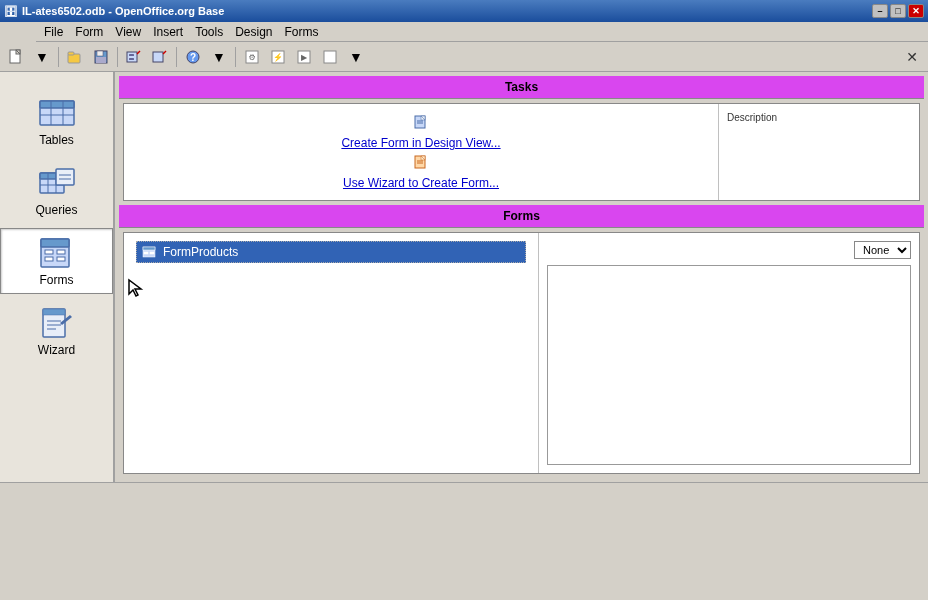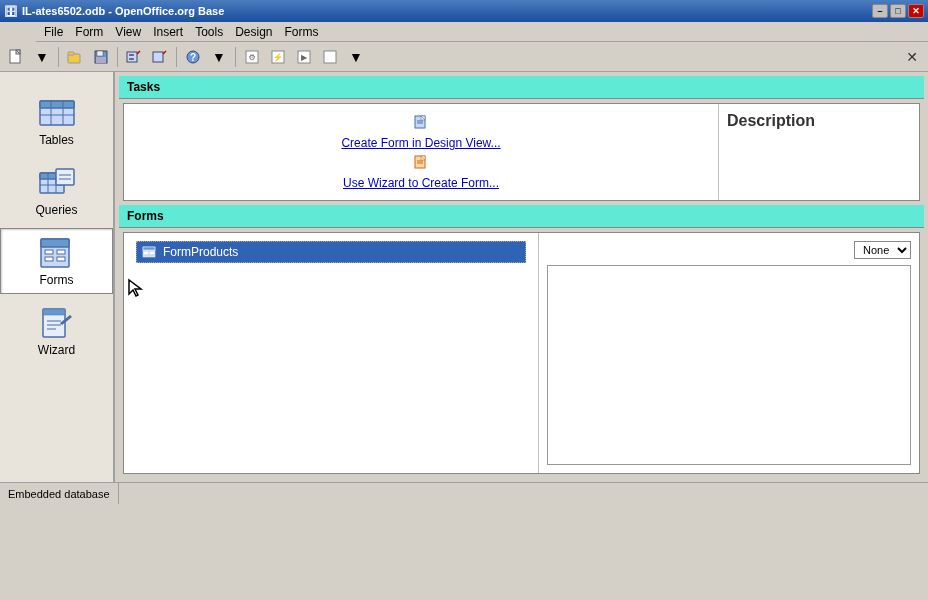--- a/index.html
+++ b/index.html
@@ -116,26 +116,27 @@
     
     .right-panel {
       flex: 1;
       display: flex;
       flex-direction: column;
       background: #d4d0c8;
     }
 
     
     .section-header {
-      background: #5eead4;
+      background: #d946ef;
       padding: 4px 8px;
       font-size: 12px;
       font-weight: bold;
       color: #000;
       border-bottom: 1px solid #888;
+      text-align: center;
     }
 
     .tasks-section {
       display: flex;
       background: #fff;
       border: 1px solid #888;
       margin: 4px;
       margin-bottom: 0;
     }
     .tasks-list {
@@ -155,22 +156,22 @@
       flex-direction: column;
     }
     .task-icon {
       width: 16px; height: 16px;
       display: flex; align-items: center; justify-content: center;
       font-size: 12px;
     }
     .description-panel {
       width: 200px;
       padding: 8px;
-      font-size: 16px;
-      font-weight: bold;
+      font-size: 10px;
+      font-weight: normal;
       color: #333;
     }
 
     
     .forms-section {
       display: flex;
       background: #fff;
       border: 1px solid #888;
       margin: 4px;
       flex: 1;
@@ -484,19 +485,16 @@
   </div>
 </div>
 
 <div style="position: fixed; left: 127px; top: 278px; pointer-events: none; z-index: 999;">
   <svg width="20" height="20" viewBox="0 0 20 20">
     <polygon points="2,2 2,16 6,12 9,18 11,17 8,11 14,11" fill="white" stroke="black" stroke-width="1.5"></polygon>
   </svg>
 </div>
 
 <div class="status-bar">
-  <div class="status-segment">
-    <span>Embedded database</span>
-  </div>
   <div class="status-segment" style="flex:1;">
     <span></span>
   </div>
 </div>
 
 </body></html>

